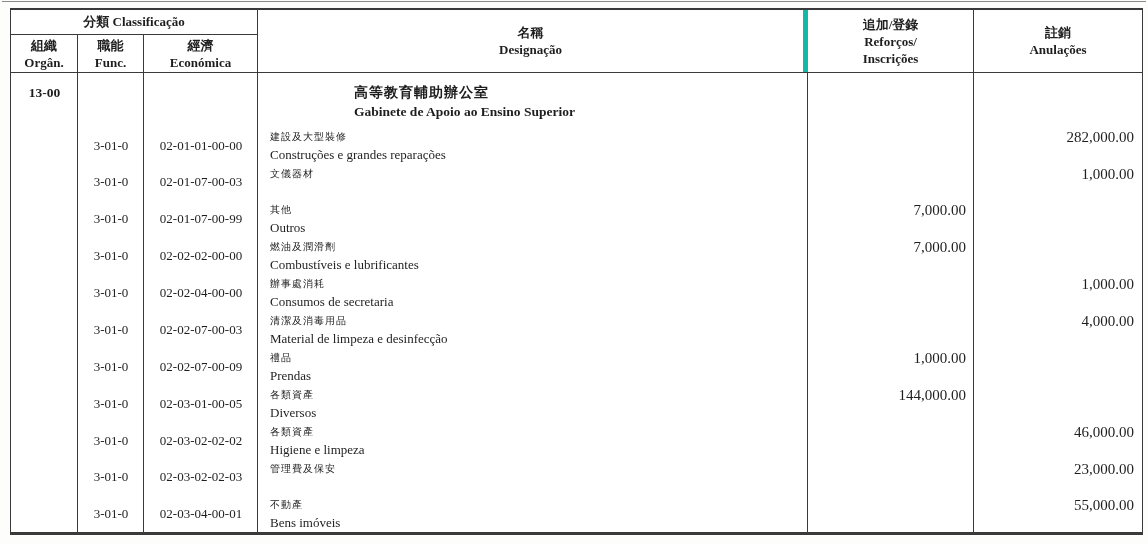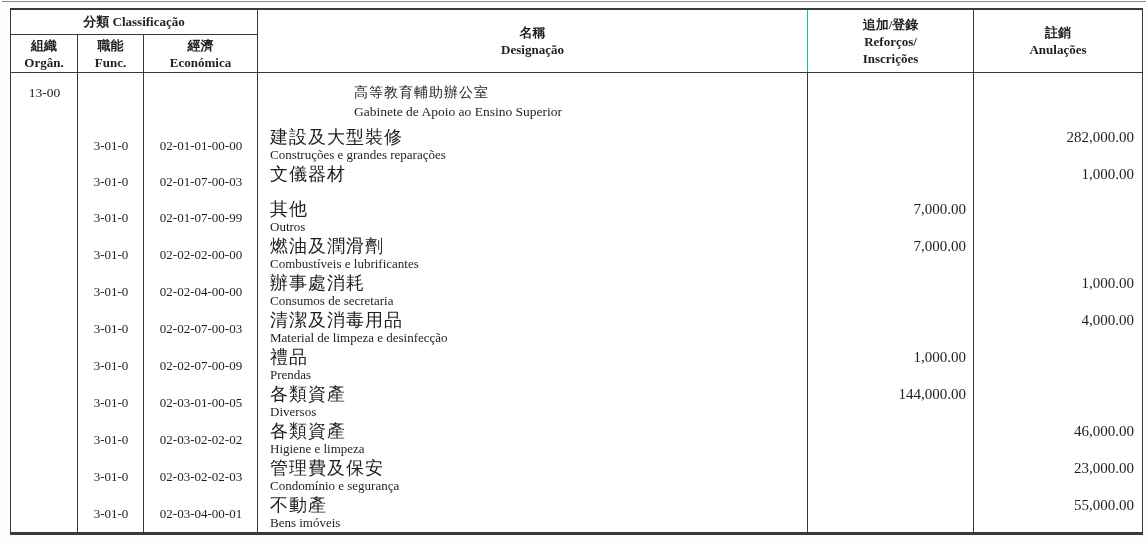--- a/index.html
+++ b/index.html
@@ -38,21 +38,21 @@
     align-items:center; justify-content:center;
     text-align:center;
     line-height:16px;
   }
   .hc .zh { line-height:17px; }
   .hc .pt { line-height:17px; }
   .h-class   { grid-area:1/1/2/4; border-right:1px solid #3a3a3a; border-bottom:1px solid #3a3a3a; }
   .h-organ   { grid-area:2/1/3/2; border-right:1px solid #3a3a3a; }
   .h-func    { grid-area:2/2/3/3; border-right:1px solid #3a3a3a; }
   .h-econ    { grid-area:2/3/3/4; border-right:1px solid #3a3a3a; }
-  .h-desig   { grid-area:1/4/3/5; border-right:1px solid #14b8a6; }
+  .h-desig   { grid-area:1/4/3/5; border-right:5px solid #14b8a6; }
   .h-reforc  { grid-area:1/5/3/6; border-right:1px solid #3a3a3a; line-height:16px; }
   .h-anul    { grid-area:1/6/3/7; }
   .h-reforc .ln { line-height:17px; }
   
   .tbody {
     flex:1 1 auto;
     position:relative;
     display:flex; flex-direction:column;
   }
   .vline {
@@ -60,31 +60,31 @@
   }
   .vl-1 { left:66px; }
   .vl-2 { left:132px; }
   .vl-3 { left:246px; }
   .vl-4 { left:796px; }
   .vl-5 { left:962px; }
   .row-grid {
     display:grid;
     grid-template-columns:67px 66px 114px 550px 166px 168px;
   }
-  .group-row { height:54px; padding-top:9px; font-weight:normal;gap:28px; }
+  .group-row { height:54px; padding-top:9px; font-weight:bold;gap:28px; }
   .data-row  { flex:1 1 0; }
   .cell-code {
     display:flex; align-items:center; justify-content:center;
     font-size:13px;
   }
   .group-row .cell-code { align-items:flex-start; padding-top:3px; font-size:13.5px; }
   .cell-desig {
     padding-left:12px; padding-top:1px;
   }
-  .cell-desig .zh { font-size:18px; line-height:18px; letter-spacing:1px; }
+  .cell-desig .zh { font-size:10px; line-height:18px; letter-spacing:1px; }
   .cell-desig .pt { font-size:13px;   line-height:18px; }
   .group-row .cell-desig .zh { font-size:14px; line-height:19px; }
   .group-row .cell-desig .pt { font-size:13.5px; line-height:19px; }
   .cell-amt {
     text-align:right; padding-right:8px; padding-top:2px;
     font-size:15px; line-height:17px;
   }
 </style>
 </head>
 <body>
@@ -249,21 +249,20 @@
     <div class="cell-amt"></div>
     <div class="cell-amt">46,000.00</div>
   </div>
 
   <div class="row-grid data-row">
     <div></div>
     <div class="cell-code">3-01-0</div>
     <div class="cell-code">02-03-02-02-03</div>
     <div class="cell-desig">
       <div class="zh">管理費及保安</div>
-      <div class="pt">Condomínio e segurança</div>
     </div>
     <div class="cell-amt"></div>
     <div class="cell-amt">23,000.00</div>
   </div>
 
   <div class="row-grid data-row">
     <div></div>
     <div class="cell-code">3-01-0</div>
     <div class="cell-code">02-03-04-00-01</div>
     <div class="cell-desig">

